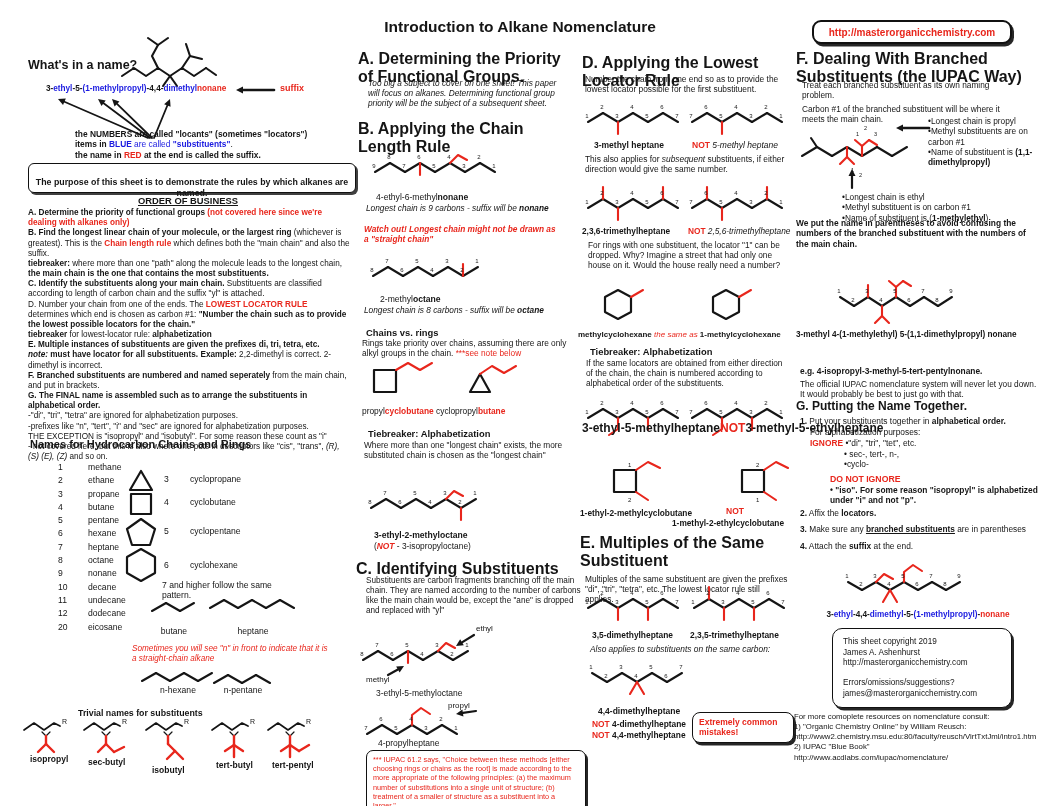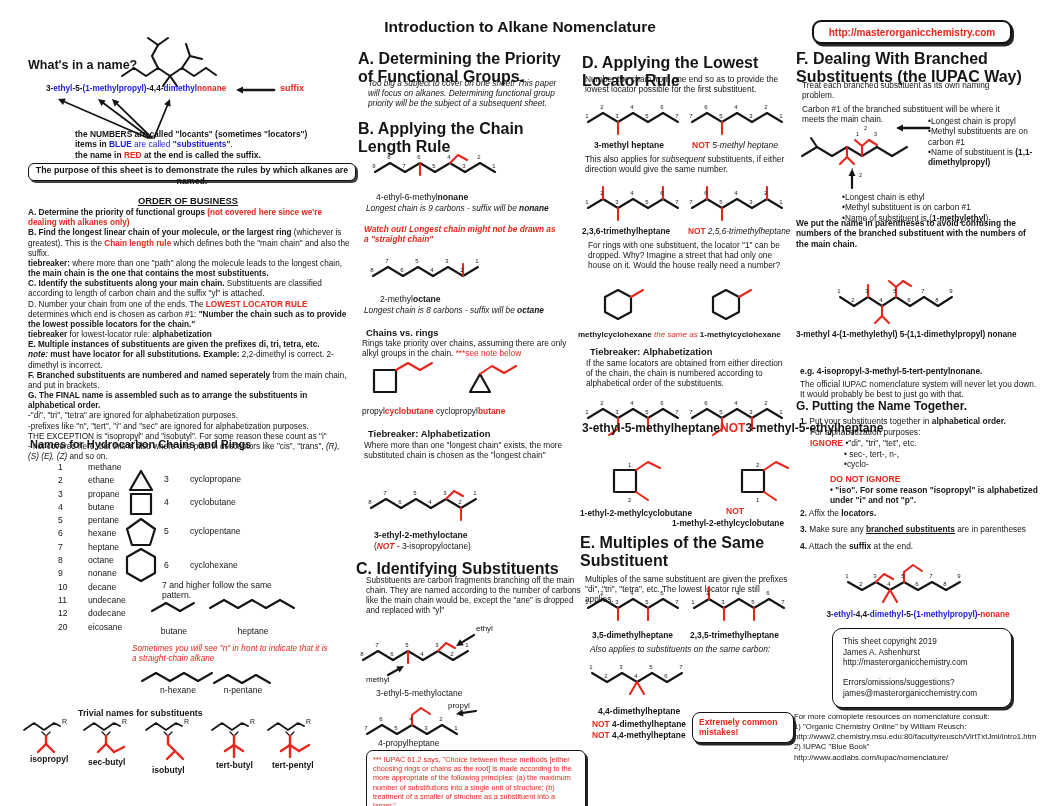--- a/index.html
+++ b/index.html
@@ -55,32 +55,32 @@
       <polyline points="104,44 69.01200097734028,9.886700952906779" fill="none" stroke="#151515" stroke-width="1.8" stroke-linecap="round" stroke-linejoin="round"></polyline>
       <polygon points="64,5 71.45535145379367,7.380700464236636 66.56865050088689,12.392701441576921" fill="#151515"></polygon>
       <polyline points="106,44 119.34310550620586,11.47618032862322" fill="none" stroke="#151515" stroke-width="1.8" stroke-linecap="round" stroke-linejoin="round"></polyline>
       <polygon points="122,5 122.58119567051747,12.804627575520291 116.10501534189424,10.14773308172615" fill="#151515"></polygon>
     </svg>
   <div class="ab" style="left:75px;top:129px;width:280px;font-size:8.4px">
     <div><span style="font-weight: 700;">the NUMBERS are called "locants" (sometimes "locators")</span></div>
     <div><span style="font-weight: 700;">items in </span><span style="font-weight: 700; color: rgb(26, 26, 224);">BLUE</span><span style="color: rgb(26, 26, 224);"> are called </span><span style="font-weight: 700; color: rgb(26, 26, 224);">"substituents"</span><span>.</span></div>
     <div><span style="font-weight: 700;">the name in </span><span style="font-weight: 700; color: rgb(232, 38, 28);">RED</span><span style="font-weight: 700;"> at the end is called the </span><span style="font-weight: 700;">suffix.</span></div>
   </div>
-  <div class="ab boxthin ctr" style="left:28px;top:163px;width:326px;height:15px;padding-top:1px;font-size:8.8px;font-weight:700">The purpose of this sheet is to demonstrate the rules by which alkanes are named.</div>
+  <div class="ab boxthin ctr" style="left:28px;top:163px;width:326px;height:15px;padding-top:13px;font-size:8.8px;font-weight:700">The purpose of this sheet is to demonstrate the rules by which alkanes are named.</div>
 
   <div class="ab ctr" style="left:28px;top:195px;width:320px;font-size:9.4px"><span style="font-weight: 700; text-decoration: underline;">ORDER OF BUSINESS</span></div>
   <div class="ab" style="left:28px;top:208px;width:322px;font-size:8.2px;line-height:1.24">
     <div><span style="font-weight: 700;">A. Determine the priority of functional groups </span><span style="font-weight: 700; color: rgb(232, 38, 28);">(not covered here since we're dealing with alkanes only)</span></div>
     <div><span style="font-weight: 700;">B. Find the longest linear chain of your molecule, or the largest ring </span><span>(whichever is greatest). This is the </span><span style="font-weight: 700; color: rgb(232, 38, 28);">Chain length rule</span><span> which defines both the "main chain" and also the suffix.</span></div>
     <div><span style="font-weight: 700;">tiebreaker:</span><span> where more than one "path" along the molecule leads to the longest chain, </span><span style="font-weight: 700;">the main chain is the one that contains the most substituents.</span></div>
     <div><span style="font-weight: 700;">C. Identify the substituents along your main chain.</span><span> Substituents are classified according to length of carbon chain and the suffix "yl" is attached.</span></div>
     <div><span>D. Number your chain from one of the ends. The </span><span style="font-weight: 700; color: rgb(232, 38, 28);">LOWEST LOCATOR RULE</span><span> determines which end is chosen as carbon #1: </span><span style="font-weight: 700;">"Number the chain such as to provide the lowest possible locators for the chain."</span></div>
     <div><span style="font-weight: 700;">tiebreaker</span><span> for lowest-locator rule: </span><span style="font-weight: 700;">alphabetization</span></div>
     <div><span style="font-weight: 700;">E. Multiple instances of substituents are given the prefixes di, tri, tetra, etc.</span></div>
-    <div><span style="font-weight: 700; font-style: italic;">note:</span><span style="font-weight: 700;"> must have locator for all substitutions. Example:</span><span> 2,2-dimethyl is correct. 2-dimethyl is incorrect.</span></div>
+    <div><span style="font-weight: 700; font-style: italic;">note:</span><span style="font-weight: 700;"> must have locator for all substituents. Example:</span><span> 2,2-dimethyl is correct. 2-dimethyl is incorrect.</span></div>
     <div><span style="font-weight: 700;">F. Branched substituents are numbered and named seperately</span><span> from the main chain, and put in brackets.</span></div>
     <div><span style="font-weight: 700;">G. The FINAL name is assembled such as to arrange the substituents in alphabetical order.</span></div>
     <div><span>-"di", "tri", "tetra" are ignored for alphabetization purposes.</span></div>
     <div><span>-prefixes like "n", "tert", "i" and "sec" are ignored for alphabetization purposes.</span></div>
     <div><span>THE EXCEPTION is "isopropyl" and "isobutyl". For some reason these count as "i"</span></div>
     <div><span>- not covered here, but this is also where one puts in descriptors like "cis", "trans", </span><span style="font-style: italic;">(R), (S) (E), (Z)</span><span> and so on.</span></div>
   </div>
 
   <div class="ab b" style="left:30px;top:438px;font-size:11px">Names for Hydrocarbon Chains and Rings</div>
   <div class="ab" style="left:58px;top:462px">

